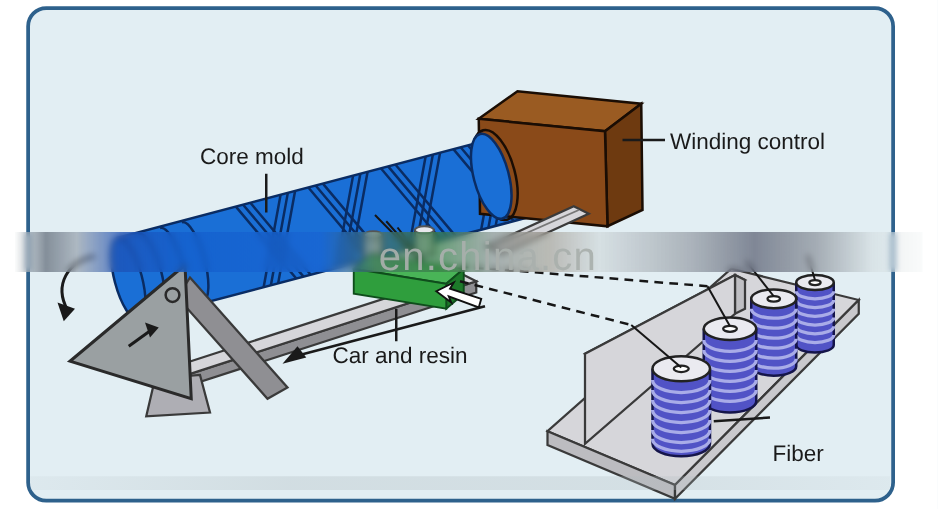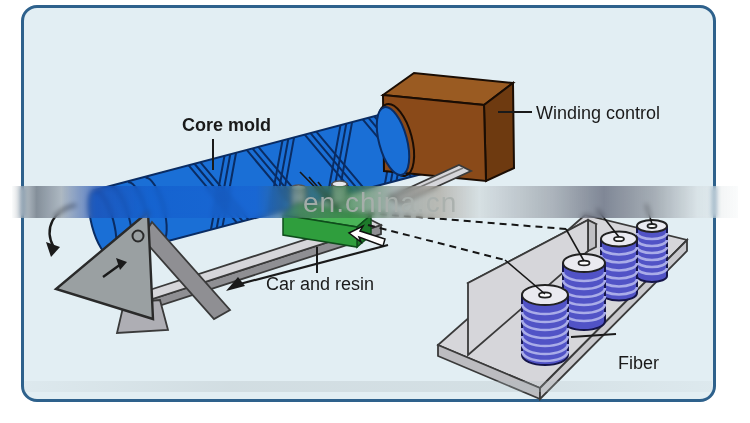--- a/index.html
+++ b/index.html
@@ -49,23 +49,23 @@
       rgba(20,95,205,.75) 19%,    rgba(25,100,210,.75) 33.6%,
       rgba(70,110,100,.65) 39.7%, rgba(55,125,70,.70) 46.6%,
       rgba(115,125,120,.55) 52.7%,rgba(145,135,120,.50) 58.9%,
       rgba(200,206,208,.45) 64.4%,rgba(125,130,140,.55) 74.7%,
       rgba(75,80,100,.65) 81.5%,  rgba(115,120,130,.55) 88.4%,
       rgba(205,212,214,.40) 94.5%,rgba(240,244,245,.35) 100%);}
   .blur-band-bottom{position:absolute;left:24px;top:381px;width:688px;height:11px;z-index:3;
     background:linear-gradient(90deg,rgba(175,186,190,.10),rgba(175,186,190,.32) 30%,
       rgba(175,186,190,.28) 70%,rgba(175,186,190,.10));}
   .watermark{position:absolute;left:303px;top:187px;z-index:4;
-    font-size:28px;letter-spacing:1px;color:var(--watermark-gray);opacity:.93;}
+    font-size:32px;letter-spacing:1px;color:var(--watermark-gray);opacity:.93;}
   .lbl{position:absolute;z-index:5;font-size:18px;color:var(--label-text);white-space:nowrap;}
-  .lbl-core{left:182px;top:115px;font-weight:bold;}
+  .lbl-core{left:160px;top:115px;}
   .lbl-wind{left:536px;top:103px;}
   .lbl-car{left:266px;top:274px;}
   .lbl-fiber{left:618px;top:325px;margin-top:28px;}
 </style>
 </head>
 <body>
 
 <div class="stage">
   <div class="panel"></div>
 

